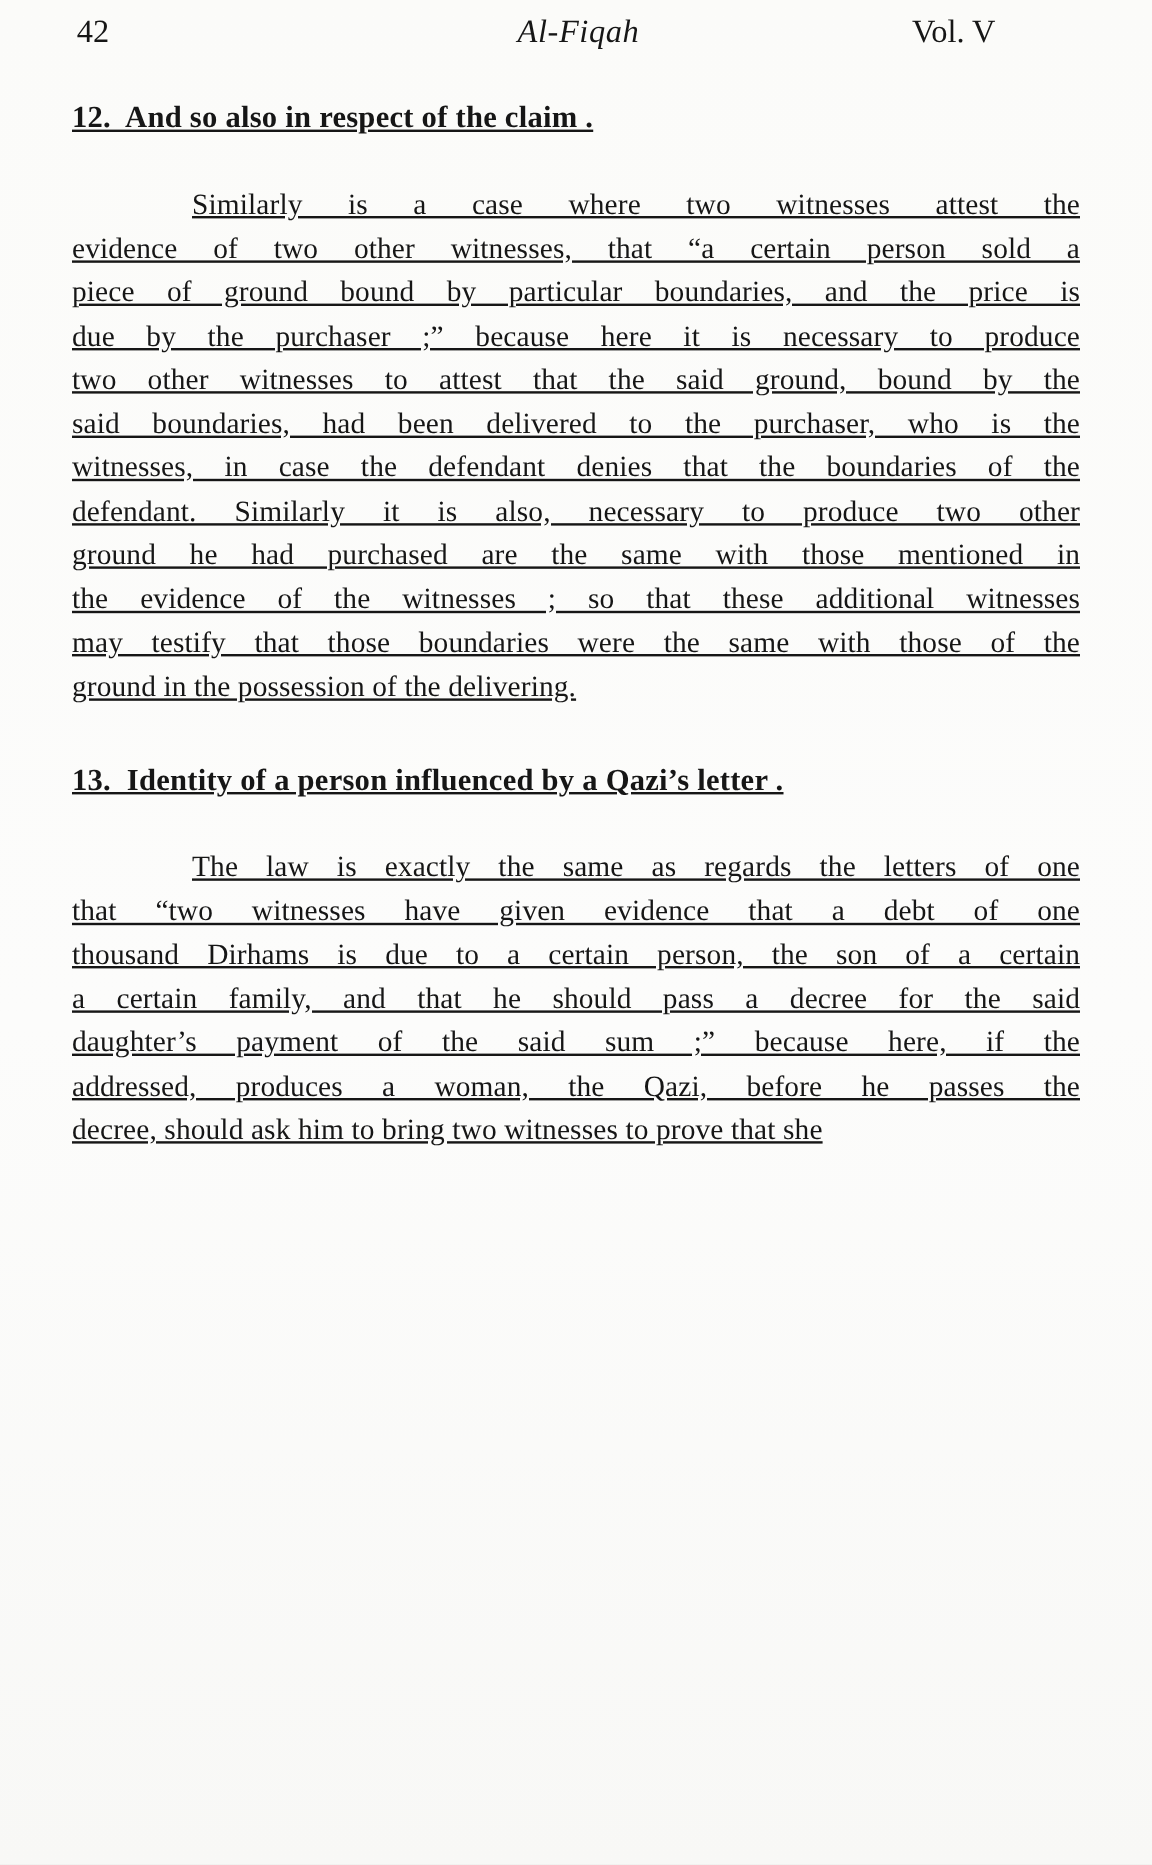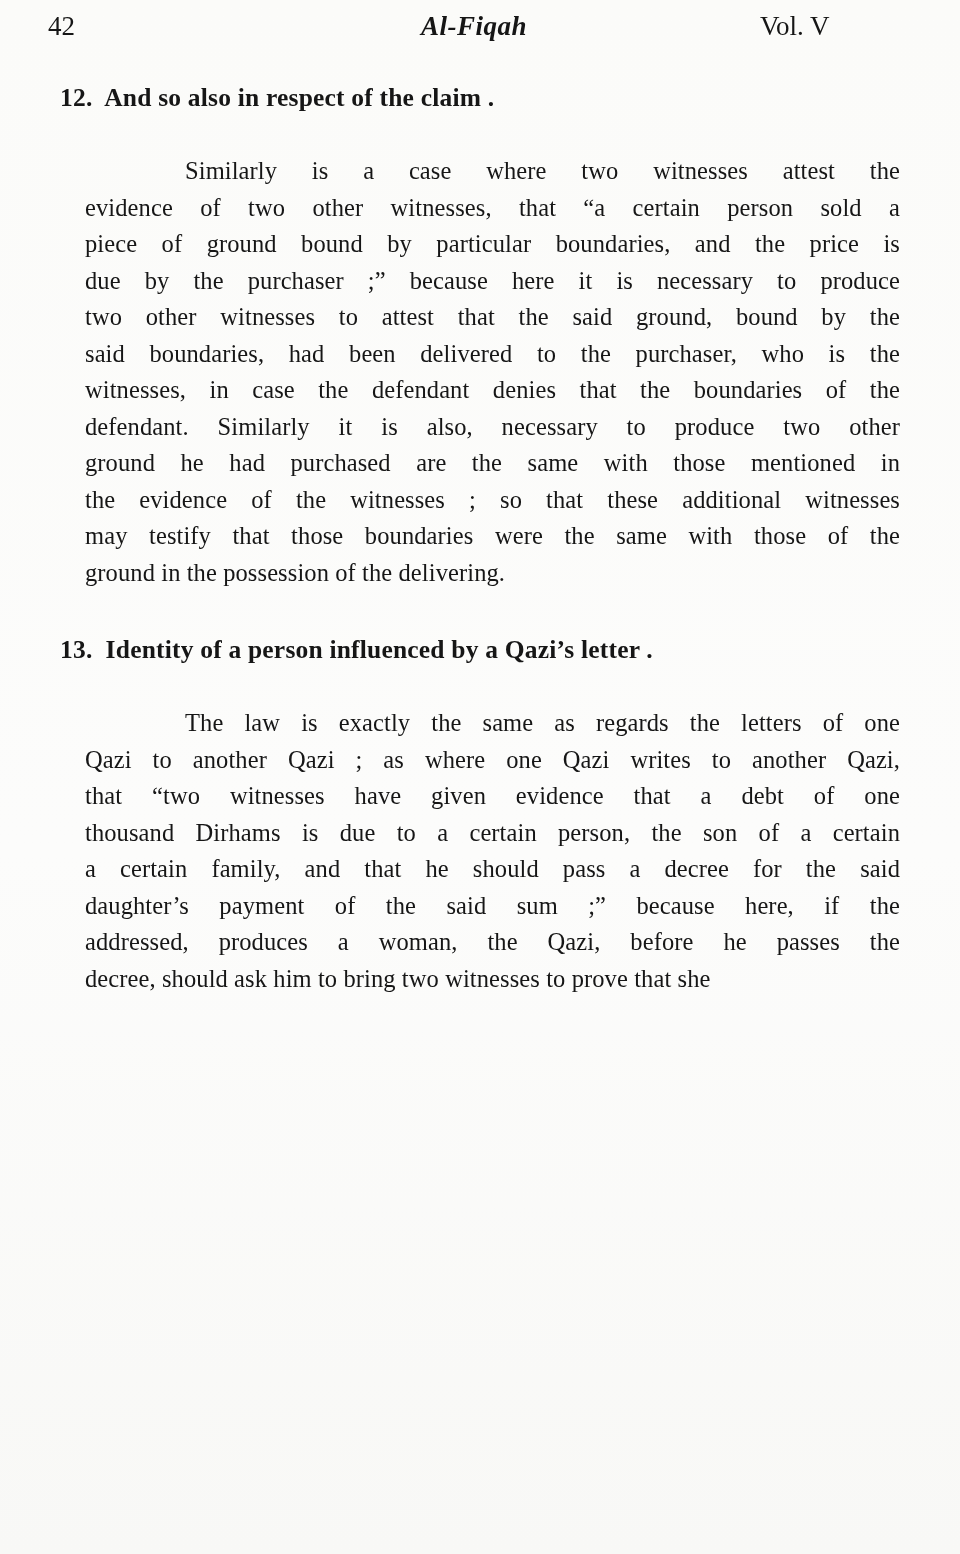--- a/index.html
+++ b/index.html
@@ -15,59 +15,59 @@
     background: linear-gradient(180deg, #fbfbf9 0%, #fcfcfb 55%, #f8f8f6 100%);
     font-family: "Liberation Serif", serif;
     color: #161616;
     overflow: hidden;
     box-sizing: border-box;
   }
   .running-header {
     display: flex;
     justify-content: space-between;
     align-items: baseline;
-    padding: 10px 60px 0 48px;
+    padding: 10px 60px 0 64px;
     font-size: 27px;
     line-height: 32px;
   }
   .running-header .page-number {
     width: 140px;
     text-align: left;
   }
   .running-header .book-title {
     flex: 1;
     text-align: center;
     font-style: italic;
-    font-weight: bold;
+    font-weight: normal;
     letter-spacing: 0.5px;
   }
   .running-header .volume {
     width: 140px;
     text-align: left;
   }
   .content {
     padding: 0 60px;
+    text-decoration: underline;
   }
   .section-heading {
     margin: 41px 0 0 0;
     font-size: 25.5px;
     font-weight: bold;
     line-height: 30px;
     white-space: pre-wrap;
     letter-spacing: 0.2px;
   }
   .section-heading.second {
     margin-top: 44px;
   }
   .paragraph {
     margin-top: 40px;
     font-size: 24.5px;
     line-height: 36.5px;
     letter-spacing: 0.1px;
-    margin-left: 25px;
   }
   .paragraph .line {
     text-align: justify;
     text-align-last: justify;
     white-space: normal;
   }
   .paragraph .line:first-child {
     text-indent: 100px;
   }
   .paragraph .line:last-child {
@@ -101,21 +101,20 @@
         <div class="line">ground he had purchased are the same with those mentioned in</div>
         <div class="line">the evidence of the witnesses ; so that these additional witnesses</div>
         <div class="line">may testify that those boundaries were the same with those of the</div>
         <div class="line">ground in the possession of the delivering.</div>
       </div>
 
     <h2 class="section-heading second">13.  Identity of a person influenced by a Qazi’s letter .</h2>
 
     <div class="paragraph">
         <div class="line">The law is exactly the same as regards the letters of one</div>
-        <div class="line">Qazi to another Qazi ; as where one Qazi writes to another Qazi,</div>
         <div class="line">that “two witnesses have given evidence that a debt of one</div>
         <div class="line">thousand Dirhams is due to a certain person, the son of a certain</div>
         <div class="line">a certain family, and that he should pass a decree for the said</div>
         <div class="line">daughter’s payment of the said sum ;” because here, if the</div>
         <div class="line">addressed, produces a woman, the Qazi, before he passes the</div>
         <div class="line">decree, should ask him to bring two witnesses to prove that she</div>
       </div>
 
   </div>
 

